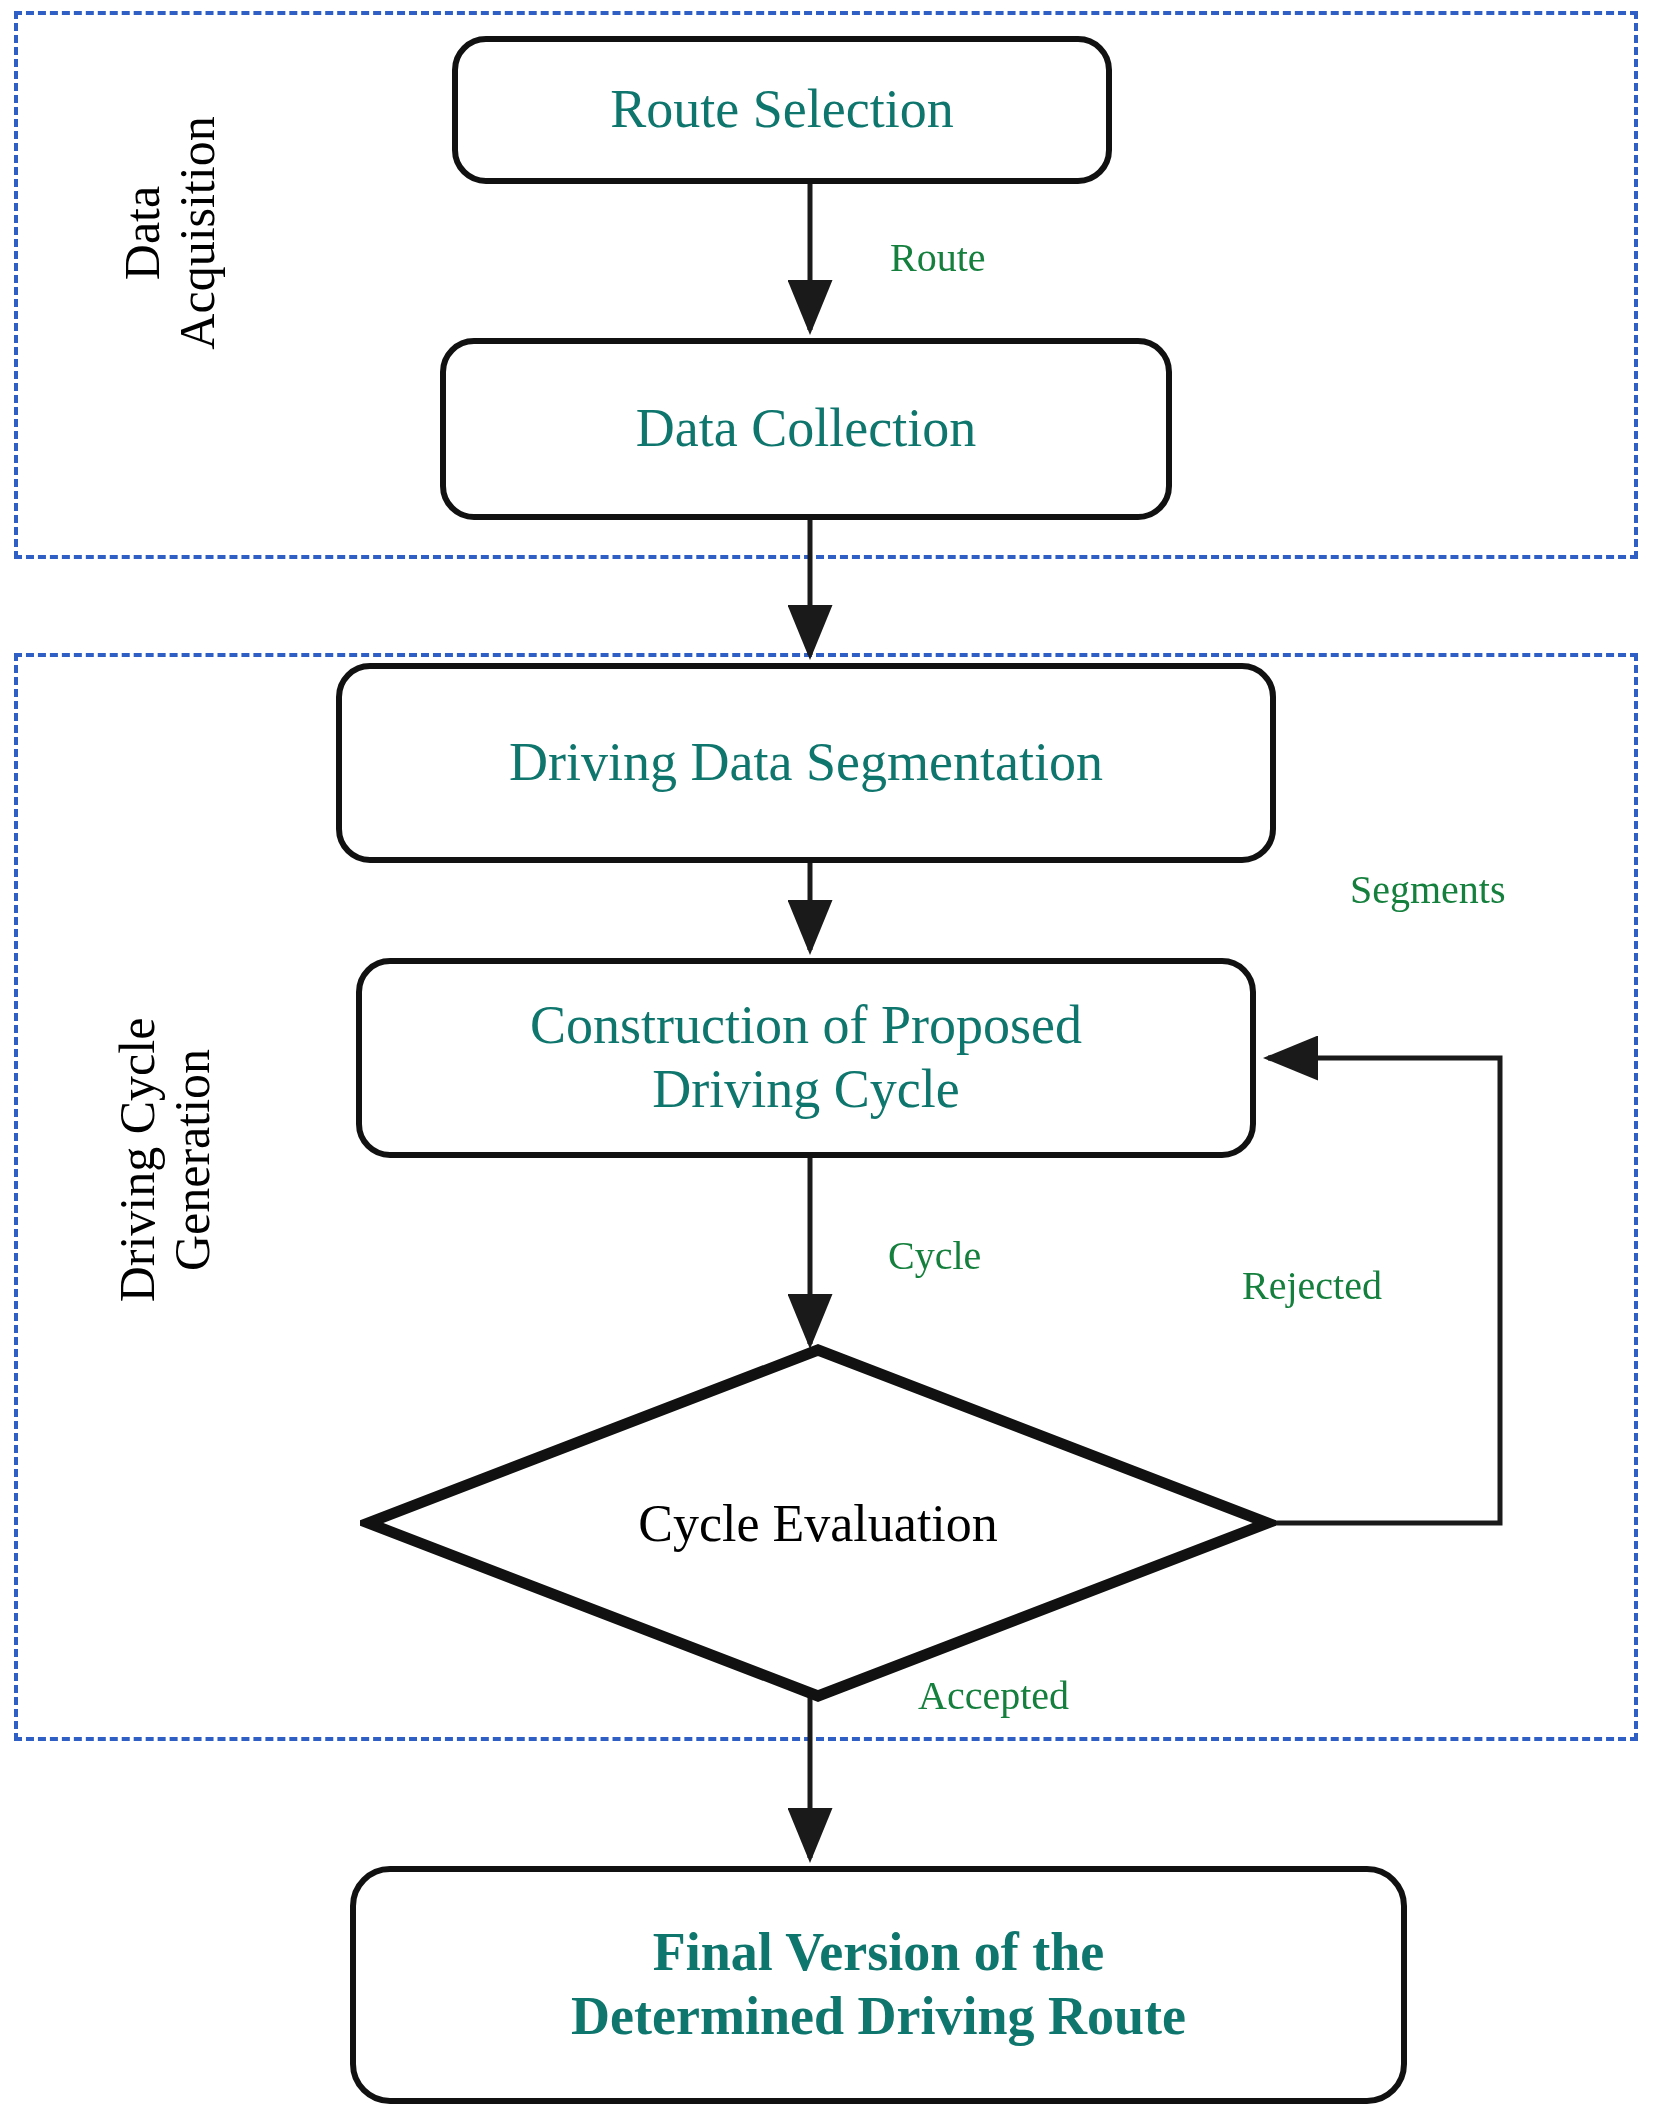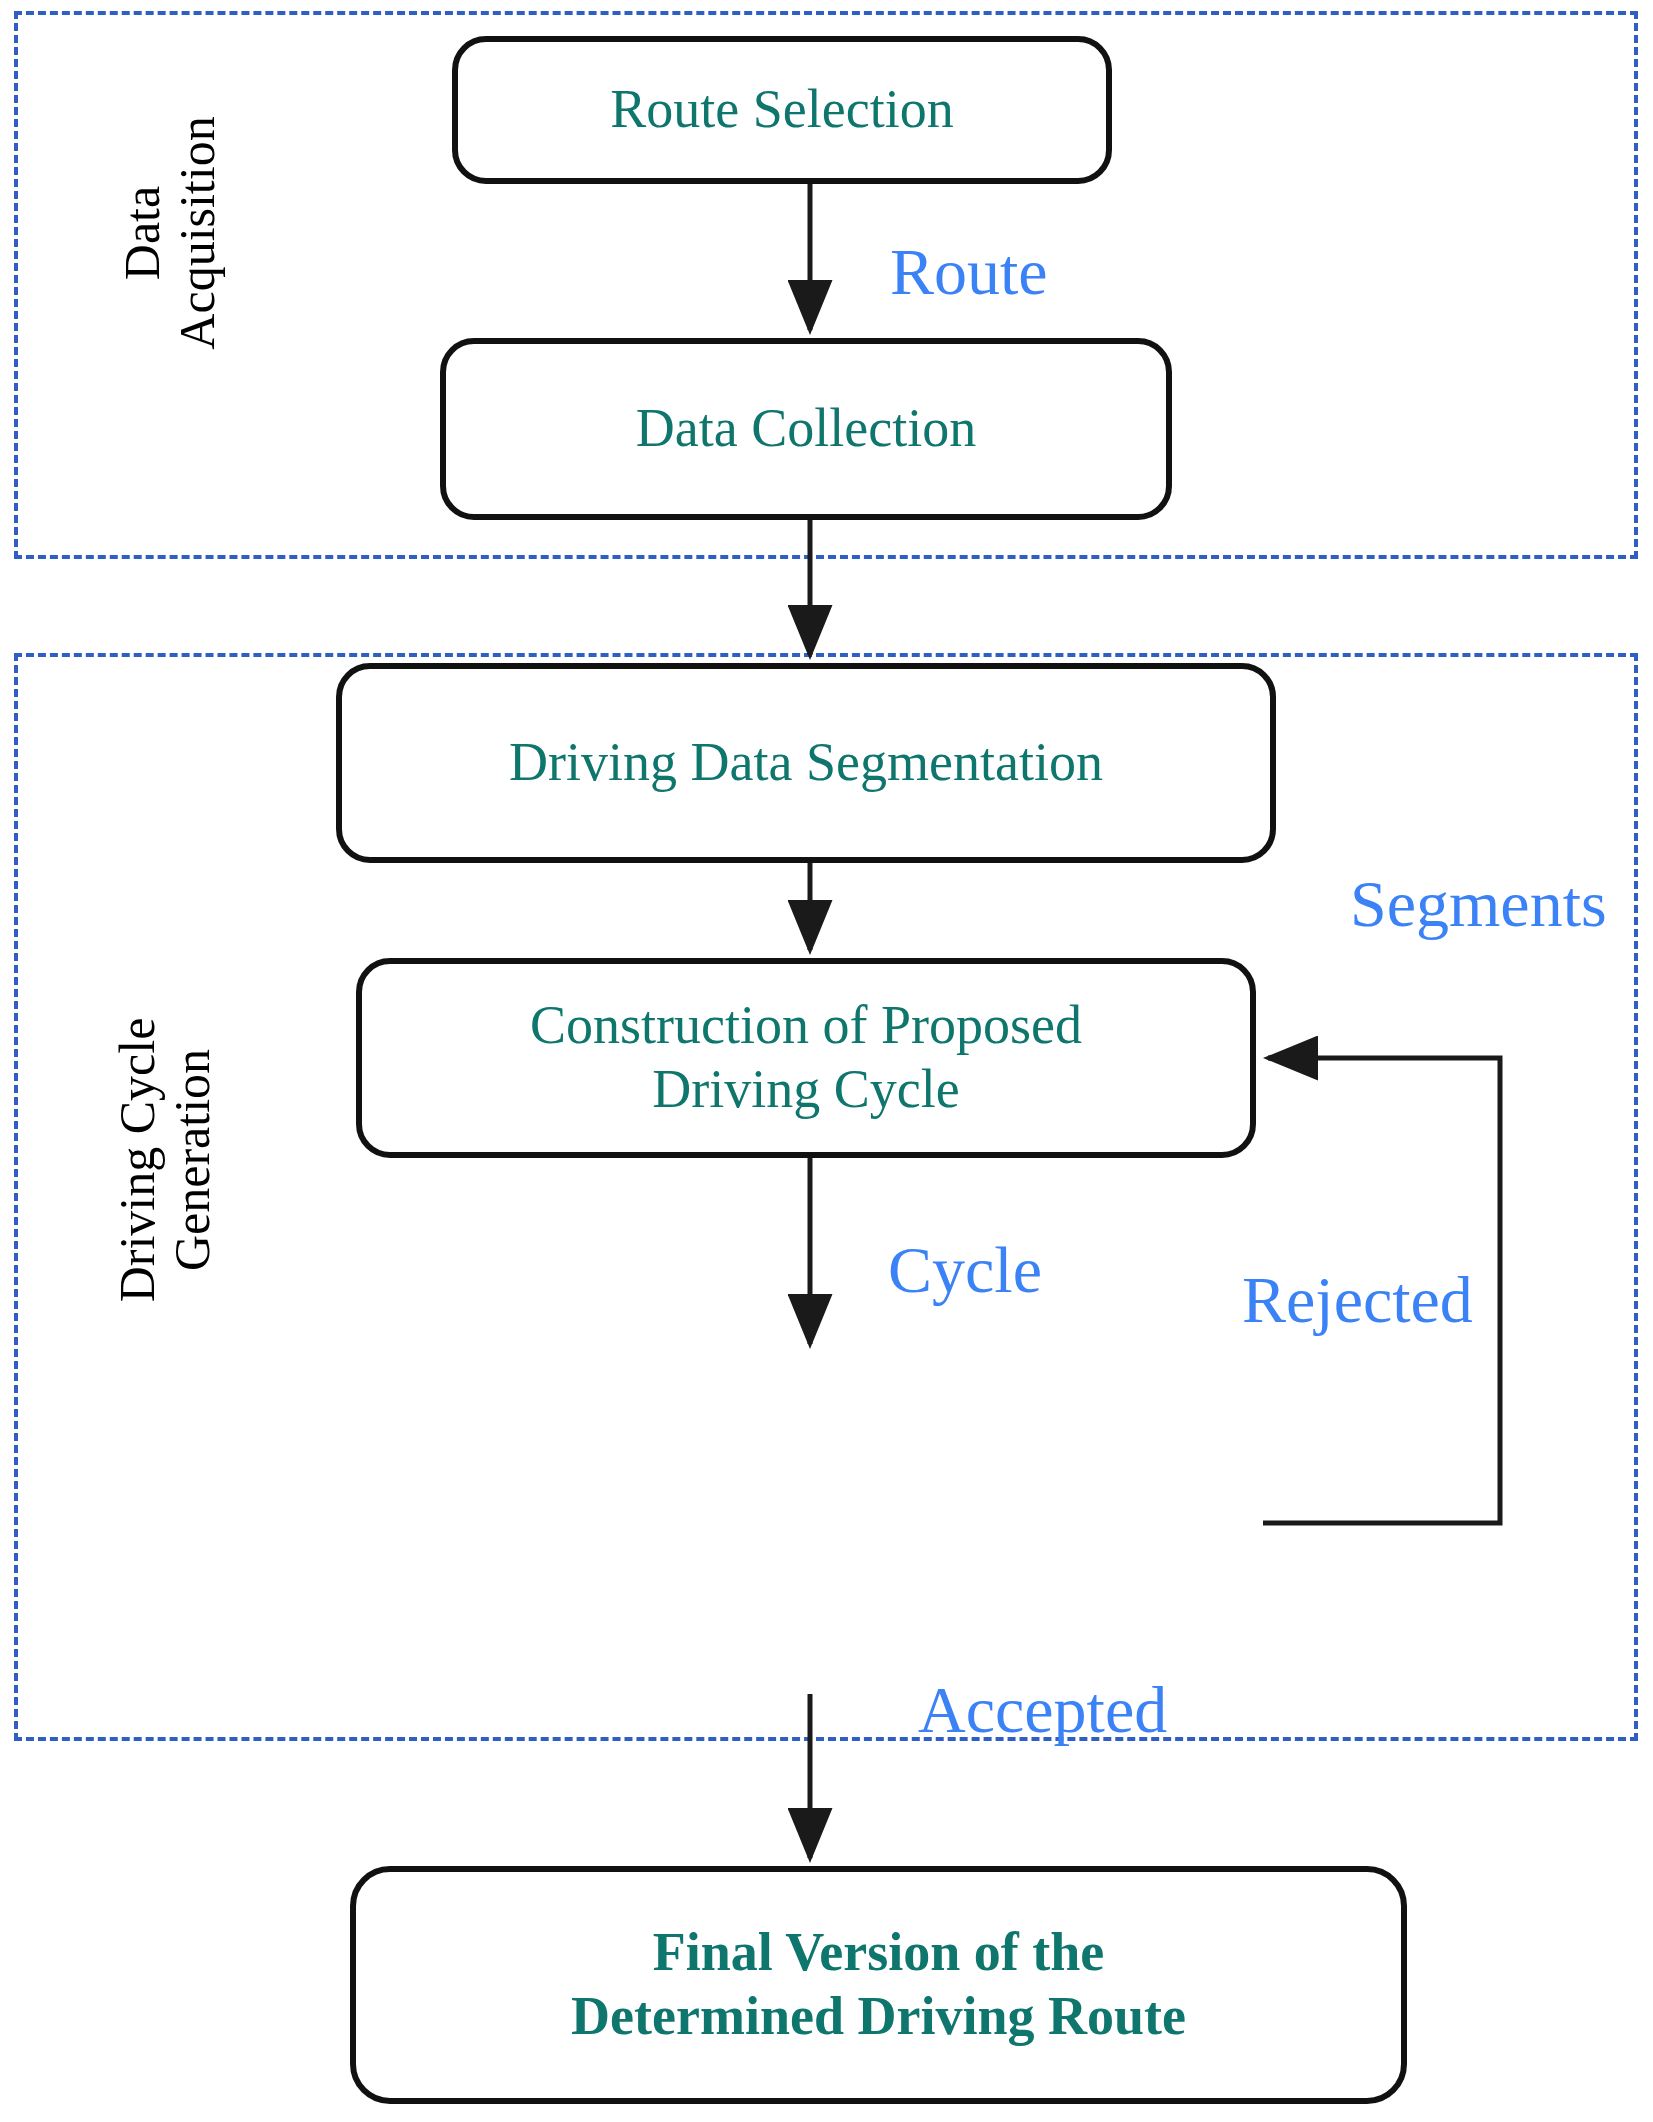--- a/index.html
+++ b/index.html
@@ -89,22 +89,22 @@
   }
   #lane-title-generation {
     left: -40px; top: 1100px; width: 420px; height: 120px;
     transform: rotate(-90deg);
   }
   .lane-title .l1, .lane-title .l2 { display: block; }
 
   
   .edge-label {
     position: absolute;
-    color: #3b82f6;
-    font-size: 66px;
+    color: #15803d;
+    font-size: 40px;
     white-space: nowrap;
   }
   #label-route     { left: 890px;  top: 234px;  }
   #label-segments  { left: 1322px; top: 866px; margin-left: 28px;  }
   #label-cycle     { left: 888px;  top: 1232px; }
   #label-rejected  { left: 1242px; top: 1262px; }
   #label-accepted  { left: 918px;  top: 1672px; }
 </style>
 </head>
 <body>
@@ -155,20 +155,26 @@
     <span>Driving Data Segmentation</span>
   </div>
 
   <div class="node" id="node-construction">
     <span>
       <span>Construction of Proposed</span>
       <span>Driving Cycle</span>
     </span>
   </div>
 
+  <div id="decision-wrap">
+    <svg viewBox="0 0 916 362" xmlns="http://www.w3.org/2000/svg">
+      <polygon points="458,8 908,181 458,354 8,181" fill="#ffffff" stroke="#111111" stroke-width="11" stroke-linejoin="miter"></polygon>
+    </svg>
+    <div id="decision-label">Cycle Evaluation</div>
+  </div>
 
   <div class="node" id="node-final">
     <span>
       <span>Final Version of the</span>
       <span>Determined Driving Route</span>
     </span>
   </div>
 
   <div class="edge-label" id="label-route">Route</div>
   <div class="edge-label" id="label-segments">Segments</div>

